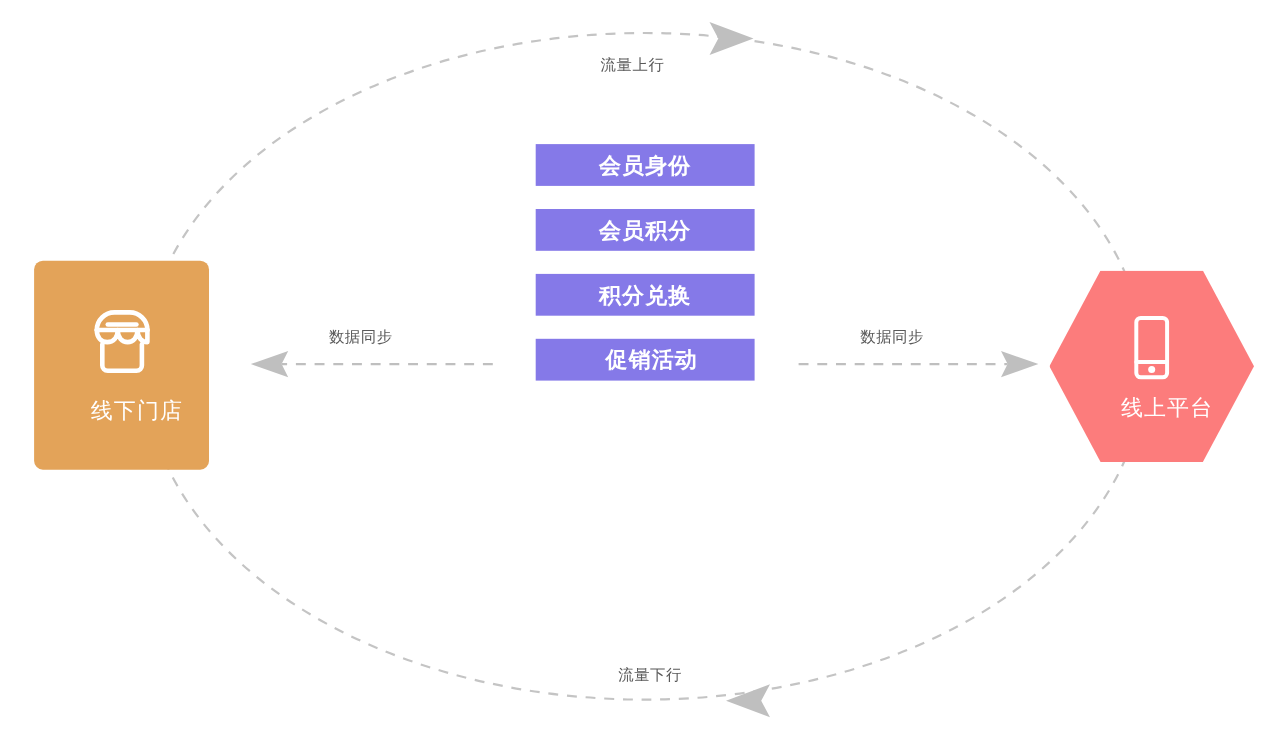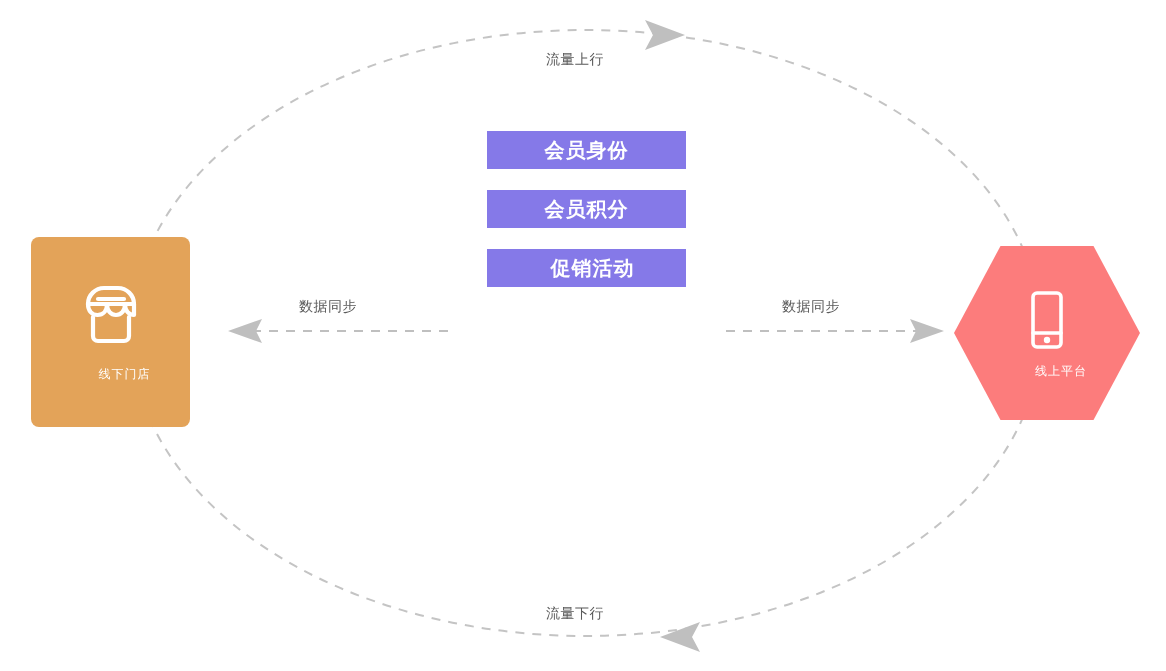--- a/index.html
+++ b/index.html
@@ -44,21 +44,21 @@
   .node-store .icon-wrap {
     width: 70px;
     height: 62px;
     display: flex;
     align-items: center;
     justify-content: center;
     margin-bottom: 22px;
   }
   .node-label {
     color: #ffffff;
-    font-size: 12px;
+    font-size: 20px;
     letter-spacing: 1px;
     line-height: 1;
     white-space: nowrap;
     margin-left: 28px;
   }
 
   
   .node-platform {
     position: absolute;
     left: 954px;
@@ -116,21 +116,21 @@
 
   
   .flow-caption {
     position: absolute;
     color: #595959;
     font-size: 14px;
     letter-spacing: 0.5px;
     white-space: nowrap;
   }
   #caption-traffic-up    { left: 546px; top: 51px; }
-  #caption-traffic-down  { left: 546px; top: 605px; }
+  #caption-traffic-down  { left: 562px; top: 605px; }
   #caption-sync-left     { left: 299px; top: 298px; }
   #caption-sync-right    { left: 782px; top: 298px; }
 </style>
 </head>
 <body>
 
 <div id="stage">
 
   <svg id="flow-svg" viewBox="0 0 1166 671" xmlns="http://www.w3.org/2000/svg">
 
@@ -176,20 +176,21 @@
           <circle cx="22" cy="51" r="3.2" fill="#ffffff" stroke="none"></circle>
         </svg>
       </div>
       <div class="node-label">线上平台</div>
     </div>
   </div>
 
   <div id="capability-list">
     <div class="capability-chip">会员身份</div>
     <div class="capability-chip">会员积分</div>
+    <div class="capability-chip">积分兑换</div>
     <div class="capability-chip">促销活动</div>
   </div>
 
   <div class="flow-caption" id="caption-traffic-up">流量上行</div>
 
   <div class="flow-caption" id="caption-traffic-down">流量下行</div>
 
   <div class="flow-caption" id="caption-sync-left">数据同步</div>
 
   <div class="flow-caption" id="caption-sync-right">数据同步</div>

